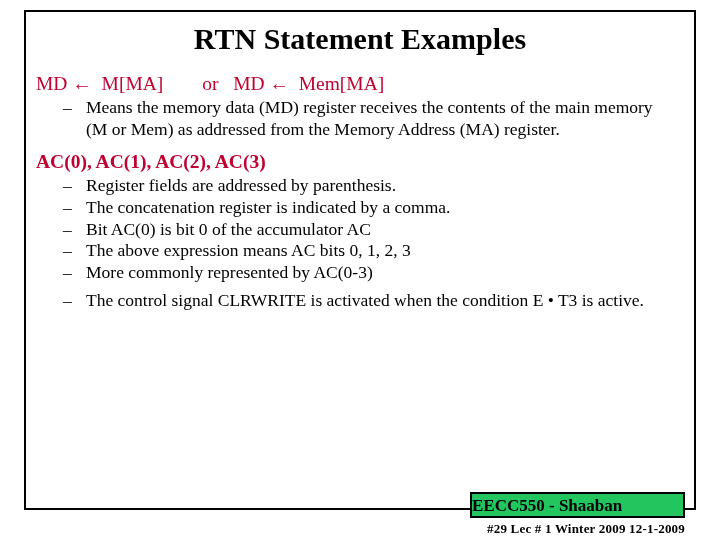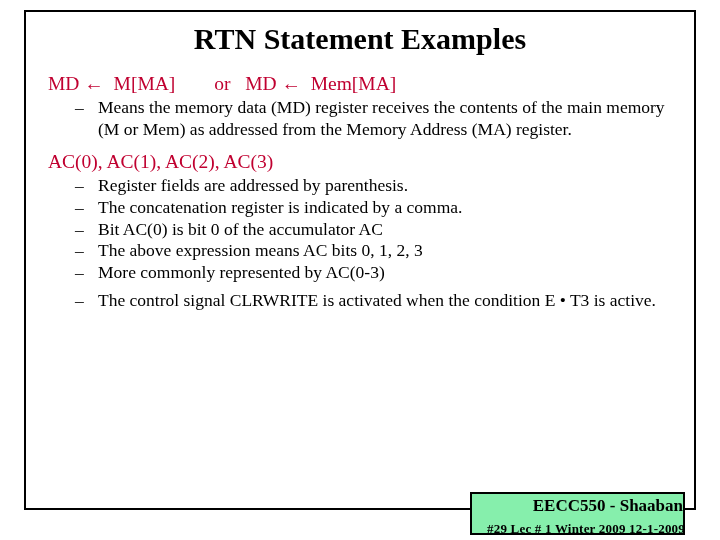--- a/index.html
+++ b/index.html
@@ -39,36 +39,37 @@
     width: 672px;
     text-align: center;
     font-family: "Liberation Serif", serif;
     font-weight: bold;
     font-size: 30px;
     color: #000000;
     letter-spacing: 0px;
   }
   .body {
     position: absolute;
-    left: 48px;
+    left: 36px;
     top: 72px;
     width: 640px;
     color: #000000;
   }
   .lvl1 {
     font-family: "Liberation Serif", serif;
     font-size: 19.5px;
     color: #c00030;
     font-weight: normal;
     margin: 0 0 2px 0;
     line-height: 1.18;
     white-space: pre;
   }
   .lvl1.spaced {
     margin-top: 10px;
+    font-weight: bold;
   }
   .sub {
     position: relative;
     margin: 0 0 1px 0;
     padding-left: 26px;
     font-family: "Liberation Serif", serif;
     font-size: 17.5px;
     color: #000000;
     line-height: 1.24;
   }
@@ -86,25 +87,25 @@
   }
   .sub.gap {
     margin-bottom: 6px;
   }
   
   .footer-badge {
     position: absolute;
     left: 470px;
     top: 492px;
     width: 215px;
-    height: 43px;
-    background: #86efac;
+    height: 26px;
+    background: #22c55e;
     border: 2px solid #000000;
     box-sizing: border-box;
-    text-align: right;
+    text-align: left;
     font-family: "Liberation Serif", serif;
     font-weight: bold;
     font-size: 17px;
     line-height: 23px;
     color: #000000;
   }
   .footer-shadow {
     position: absolute;
     left: 474px;
     top: 496px;

